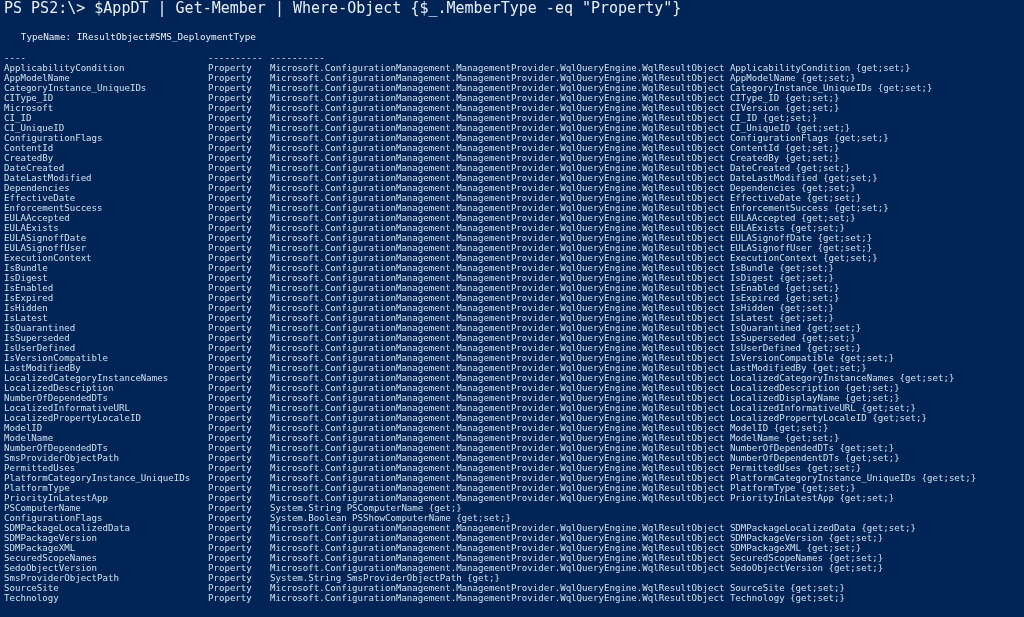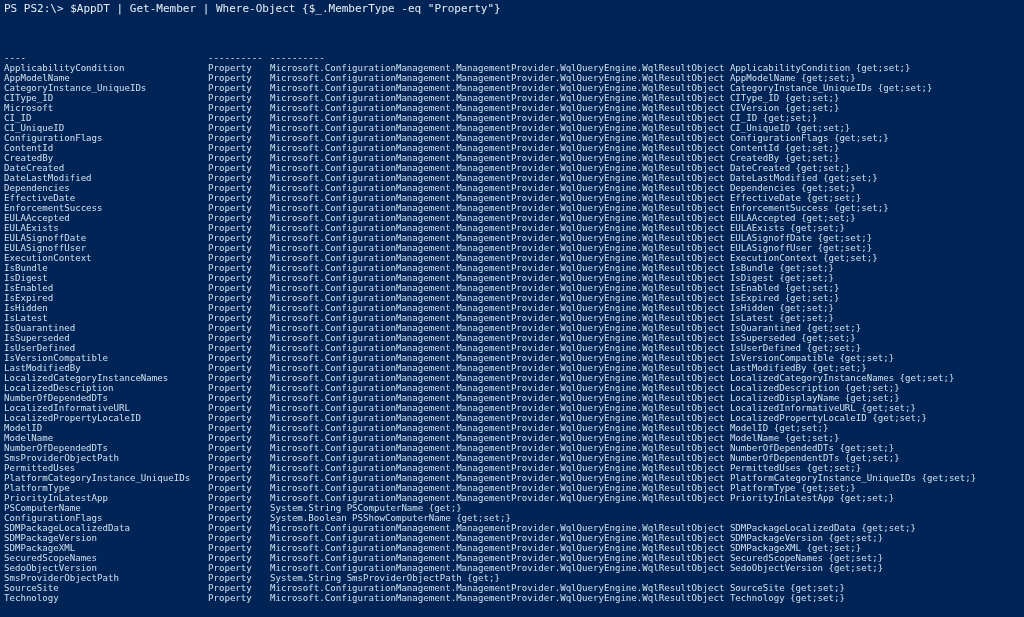--- a/index.html
+++ b/index.html
@@ -22,21 +22,21 @@
     box-sizing: border-box;
     padding: 0;
     -webkit-font-smoothing: none;
   }
   .prompt-line {
     position: absolute;
     left: 4px;
     top: 3px;
     white-space: pre;
     color: #e8eff7;
-    font-size: 11px;
+    font-size: 15px;
     line-height: 11px;
   }
   .typename-line {
     position: absolute;
     left: 4px;
     top: 31px;
     white-space: pre;
     color: #e8eff7;
     font-size: 9.3px;
     line-height: 11px;
@@ -76,20 +76,21 @@
   .dash { color: #eaf1f8; }
   .cell { color: #cfe0ef; }
 </style>
 </head>
 <body>
 
 <div id="console">
 
   <div class="prompt-line">PS PS2:\&gt; $AppDT | Get-Member | Where-Object {$_.MemberType -eq "Property"}</div>
 
+  <div class="typename-line">   TypeName: IResultObject#SMS_DeploymentType</div>
 
   <div class="table">
     <div class="row">
       <span class="col-name dash">----</span>
       <span class="col-type dash">----------</span>
       <span class="col-def dash">----------</span>
     </div>
     <div id="rows-container">
         <div class="row"><span class="col-name cell">ApplicabilityCondition</span><span class="col-type cell">Property</span><span class="col-def cell">Microsoft.ConfigurationManagement.ManagementProvider.WqlQueryEngine.WqlResultObject ApplicabilityCondition {get;set;}</span></div>
         <div class="row"><span class="col-name cell">AppModelName</span><span class="col-type cell">Property</span><span class="col-def cell">Microsoft.ConfigurationManagement.ManagementProvider.WqlQueryEngine.WqlResultObject AppModelName {get;set;}</span></div>

